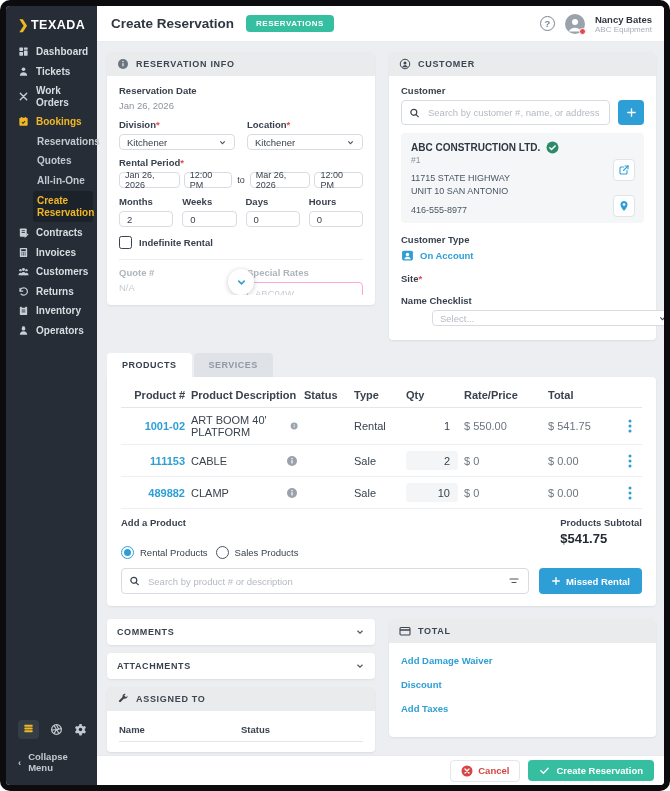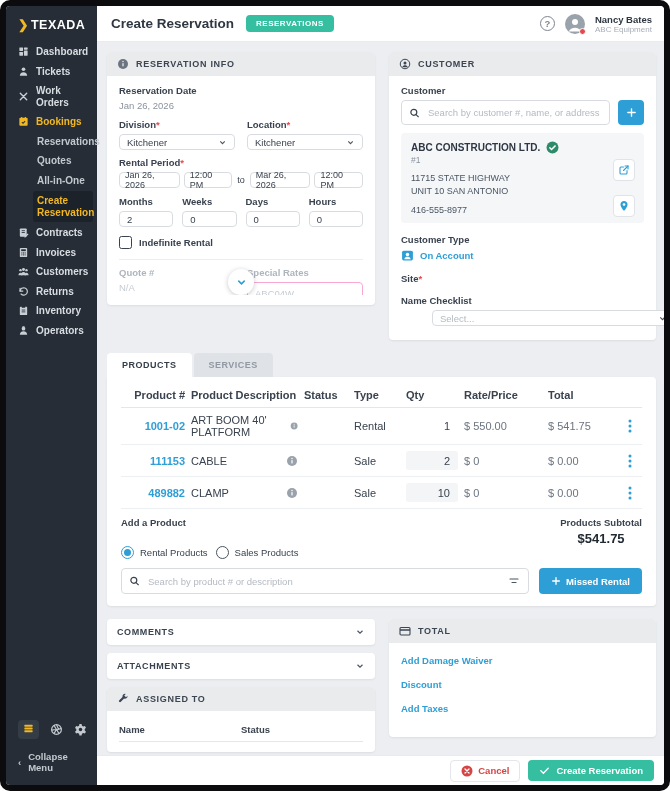--- a/index.html
+++ b/index.html
@@ -102,21 +102,21 @@
   .c-rate,.c-total { color:#6B7480; }
   .qty-box { background:#F3F5F7; border-radius:3px; height:19px; display:flex; align-items:center; justify-content:flex-end; padding:0 8px; }
   .qty-plain { text-align:right; padding-right:8px; }
   .addrow { display:flex; justify-content:space-between; align-items:flex-start; margin-top:8px; }
   .add-lbl { font-size:9.5px; font-weight:bold; color:#39424E; }
   .radios { display:flex; align-items:center; gap:8px; margin-top:18px; }
   .radio { display:flex; align-items:center; gap:6px; cursor:pointer; font-size:9.5px; color:#39424E; }
   .rdot { width:13px; height:13px; border-radius:50%; border:1.6px solid #4A5562; position:relative; }
   .rdot.on { border-color:#2E9FD6; }
   .rdot.on::after { content:""; position:absolute; inset:2px; background:#2E9FD6; border-radius:50%; }
-  .subtotal { text-align:center; }
+  .subtotal { text-align:left; }
   .subtotal .sl { font-size:9.5px; font-weight:bold; color:#39424E; }
   .subtotal .sv { font-size:13px; font-weight:bold; color:#222A33; margin-top:3px; }
   .prod-search-row { display:flex; gap:10px; margin-top:9px; align-items:center; }
   .filter-ic { position:absolute; right:9px; top:50%; transform:translateY(-50%); cursor:pointer; }
   .btn-blue { background:#2E9FD6; color:#fff; border-radius:4px; font-size:9.5px; font-weight:bold; display:flex; align-items:center; gap:5px; padding:12px 12px; height:26px; cursor:pointer; white-space:nowrap; }
 
   
   .grid-bottom { display:grid; grid-template-columns:268px 1fr; gap:14px; margin-top:13px; align-items:start; }
   .accordion { background:#fff; border-radius:4px; padding:8px 10px; display:flex; justify-content:space-between; align-items:center; font-size:9px; font-weight:bold; letter-spacing:.6px; color:#39424E; cursor:pointer; box-shadow:0 1px 2px rgba(40,50,60,.08); margin-bottom:8px; }
   .assigned-card { margin-top:4px; }

